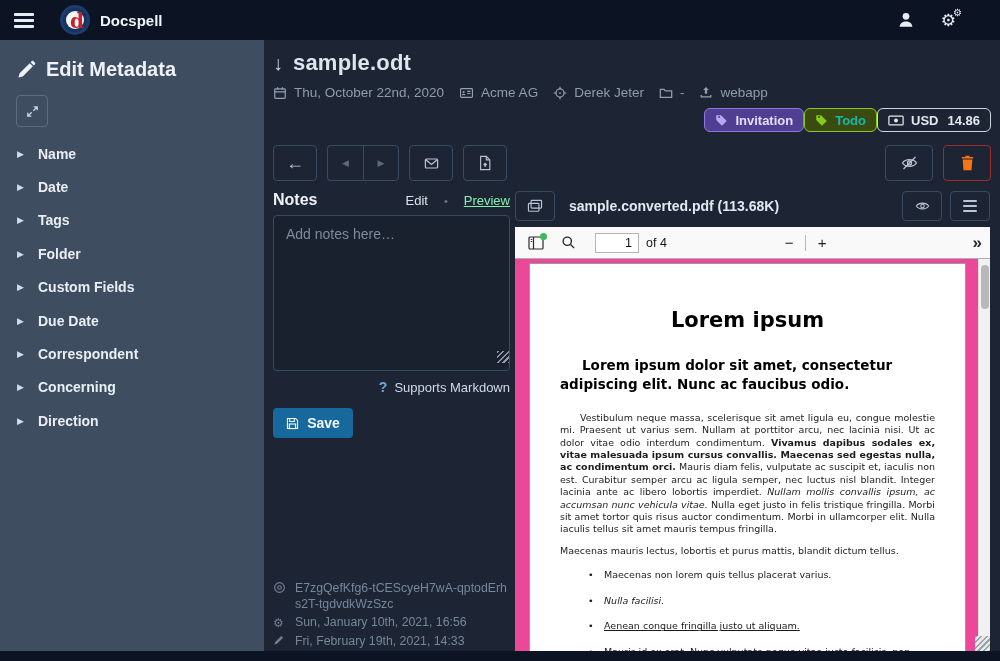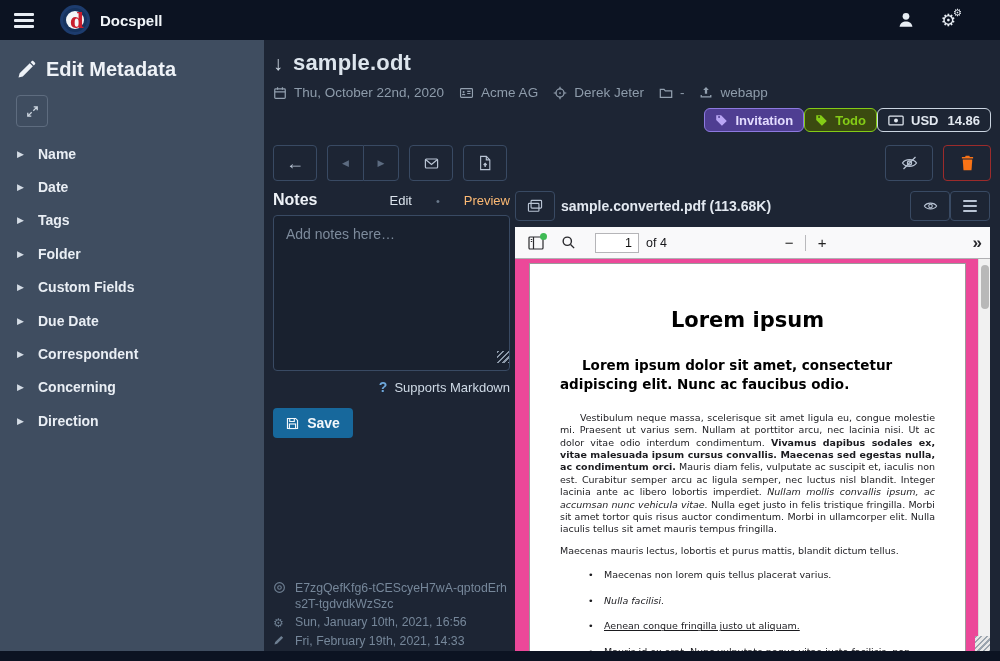--- a/index.html
+++ b/index.html
@@ -47,21 +47,21 @@
   .title-row { display:flex; align-items:center; gap:10px; }
   .title-arrow { font-size:20px; font-weight:bold; color:#c7d1dc; }
   .doc-title { font-size:22px; font-weight:bold; color:#dde5ed; letter-spacing:.2px; }
   .meta-row { display:flex; align-items:center; gap:15px; margin-top:9px; color:#8e9cab; font-size:13.5px; }
   .meta-item { display:flex; align-items:center; gap:7px; }
   .meta-item svg { color:#93a0af; }
   .tags-row { display:flex; justify-content:flex-end; align-items:center; margin-top:8px; }
   .badge { display:flex; align-items:center; gap:7px; height:24px; padding:0 10px; border-radius:6px;
            font-size:13px; font-weight:bold; cursor:pointer; }
   .badge-invitation { background:#4f3e92; border:1px solid #8d7ae0; color:#e3dcff; }
-  .badge-todo { background:#3b4a10; border:1px solid #84cc16; color:#84cc16;text-align:right; }
+  .badge-todo { background:#3b4a10; border:1px solid #84cc16; color:#14b8a6;text-align:right; }
   .badge-field { background:transparent; border:1px solid #cbd5e1; color:#e2e8f0; }
   .badge .amt { margin-left:2px; }
 
   
   .toolbar { display:flex; align-items:center; margin:13px 9px 8px 9px; }
   .tb-left { display:flex; align-items:center; gap:10px; }
   .tb-right { margin-left:auto; display:flex; align-items:center; gap:10px; }
   .tb-btn { height:36px; min-width:44px; border:1px solid #394a63; border-radius:4px; background:transparent;
             display:flex; align-items:center; justify-content:center; color:#b9c4d4; cursor:pointer; font-size:15px; }
   .tb-group { display:flex; }
@@ -71,44 +71,44 @@
   .tb-btn.dim { color:#5c6b80; }
   .tb-btn.danger { border-color:#9c2b2b; }
   .arrow-glyph { font-size:18px; font-weight:bold; }
   .caret-glyph { font-size:9px; }
 
   
   .cols { flex:1; display:flex; padding:0 10px 0 9px; gap:5px; overflow:hidden; }
   .notes-col { width:237px; flex:none; display:flex; flex-direction:column; position:relative; }
   .notes-head { display:flex; align-items:baseline; padding:2px 0 6px 0; }
   .notes-title { font-size:16px; font-weight:bold; color:#eef2f7; }
-  .notes-tabs { margin-left:auto; font-size:13px; display:flex; gap:24px; align-items:center; }
+  .notes-tabs { margin-left:auto; font-size:13px; display:flex; gap:16px; align-items:center; }
   .nt-active { color:#dbe3ec; cursor:pointer; }
   .nt-dot { color:#6b7a8c; font-size:11px; }
-  .nt-dim { color:#fdba74; cursor:pointer; }
+  .nt-dim { color:#86efac; cursor:pointer;text-decoration:underline; }
   .notes-area { width:100%; height:156px; background:#19212f; border:1px solid #394a63; border-radius:4px;
                 resize:none; padding:10px 12px; font-family:"Liberation Sans",sans-serif; font-size:14px;
                 color:#cfd8e2; position:relative; }
   .notes-area::placeholder { color:#7d8b9c; }
   .resize-grip { position:absolute; width:12px; height:12px; right:1px; top:162px;
                  background:repeating-linear-gradient(135deg,#8b98a8 0 1.5px,transparent 1.5px 4px); }
   .md-row { display:flex; justify-content:flex-end; align-items:center; gap:7px; margin-top:8px;
             font-size:13px; color:#cfdae6; cursor:pointer; }
   .q-mark { color:#6ea8dc; font-weight:bold; font-size:14px; }
   .save-btn { margin-top:13px; width:80px; height:30px; background:#17689c; border:none; border-radius:4px;
               color:#f2f7fb; font-size:14px; font-weight:bold; display:flex; align-items:center; gap:8px;
               justify-content:center; cursor:pointer; font-family:"Liberation Sans",sans-serif; }
   .item-meta { position:absolute; bottom:2px; left:0; right:0; font-size:12.3px; color:#76879a; line-height:16px; }
   .im-row { display:flex; gap:8px; margin-top:2px; }
   .im-icon { flex:none; width:14px; padding-top:1px; color:#6e7f92; }
   .im-text { word-break:break-all; }
 
   
   .pdf-col { flex:1; display:flex; flex-direction:column; min-width:0; }
-  .attach-head { height:34px; display:flex; align-items:center; gap:0; margin-bottom:4px; }
+  .attach-head { height:34px; display:flex; align-items:center; gap:8px; margin-bottom:4px; }
   .ah-btn { width:40px; height:30px; border:1px solid #394a63; border-radius:4px; background:transparent;
             display:flex; align-items:center; justify-content:center; color:#b9c4d4; cursor:pointer; }
   .ah-name { font-size:14px; font-weight:bold; color:#e2e8f0; margin-left:6px; }
   .ah-spacer { flex:1; }
   .bars-icon { display:flex; flex-direction:column; gap:3px; }
   .bars-icon span { width:14px; height:2px; background:#b9c4d4; border-radius:1px; }
 
   .pdfjs-toolbar { height:32px; background:#f9f9fa; border-bottom:1px solid #b0b0b3; display:flex;
                    align-items:center; padding:0 8px; color:#1a1a1e; flex:none; }
   .pj-btn { width:26px; height:24px; display:flex; align-items:center; justify-content:center; cursor:pointer;

